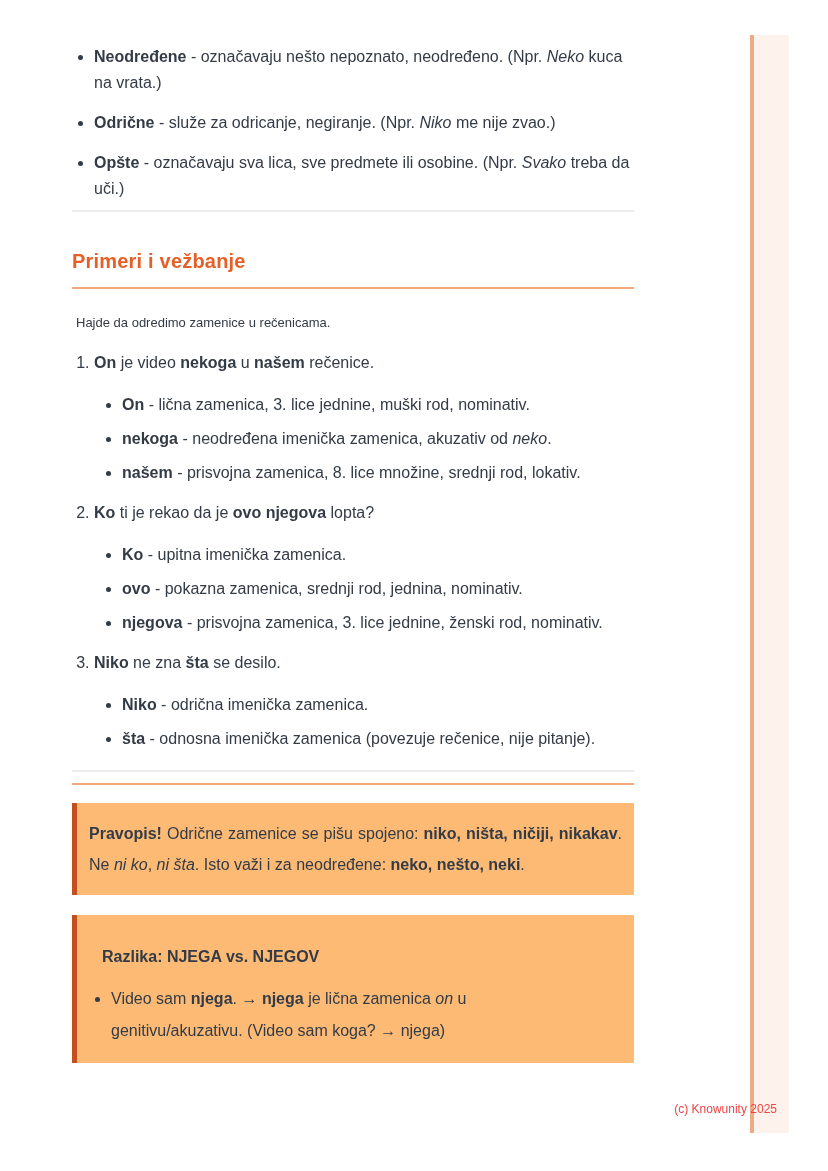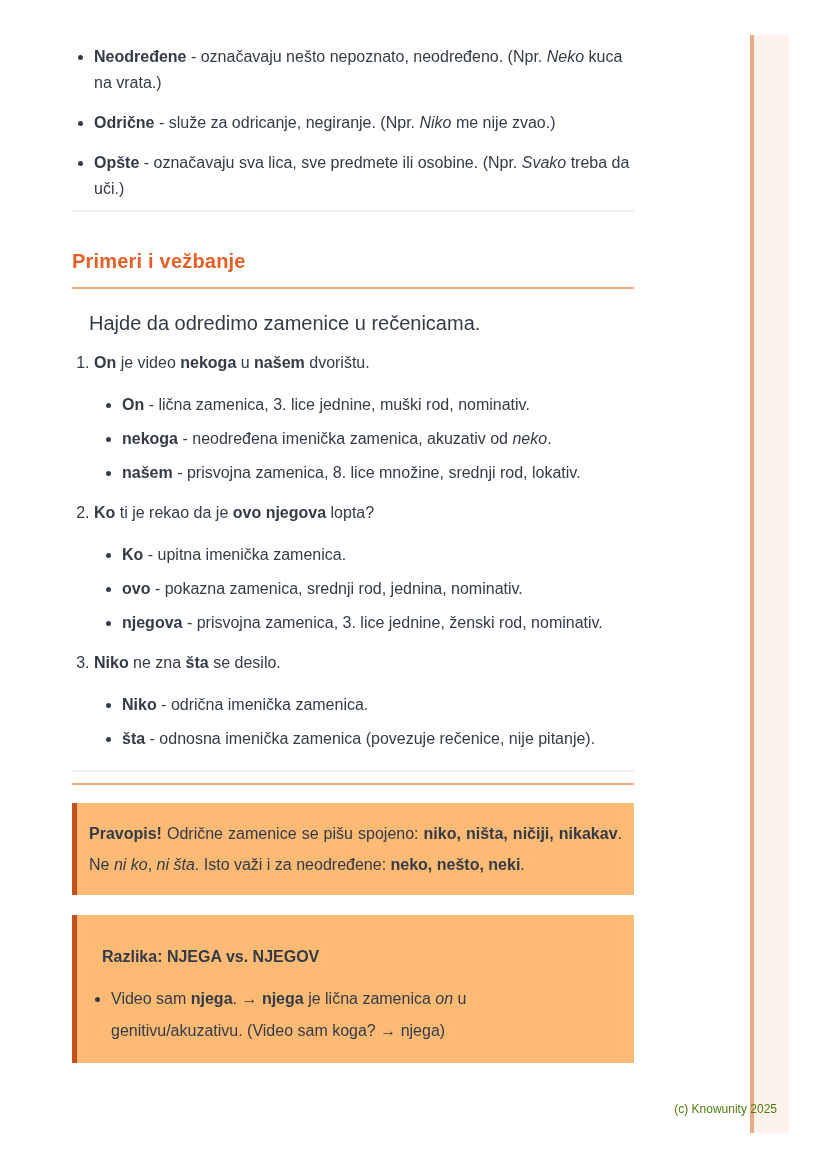--- a/index.html
+++ b/index.html
@@ -30,21 +30,21 @@
   hr.divider{border:none;border-top:2px solid #ececec;margin:8px 0 0;}
   hr.divider.second{margin-top:18px;}
 
   h2.section-title{
     margin:34px 0 0;font-size:20px;line-height:30px;font-weight:700;
     color:#e55f27;letter-spacing:0.2px;
   }
   h2.section-title.second{margin-top:40px;}
   .heading-rule{height:2px;background:#f3a87e;margin:11px 0 0;}
 
-  p.lead{margin:21px 17px 0;font-size:20px;line-height:26px;}
+  p.lead{margin:21px 4px 0;font-size:13px;line-height:26px;}
 
   
   ol.exercises{margin:14px 0 0;padding:0 0 0 22px;list-style:decimal outside;}
   ol.exercises > li{font-size:16px;line-height:26px;margin:0 0 14px;}
   ol.exercises > li:last-child{margin-bottom:0;}
   ul.sub{margin:16px 0 0;padding:0 0 0 28px;list-style:disc outside;}
   ul.sub li{font-size:16px;line-height:26px;margin:0 0 8px;}
   ul.sub li:last-child{margin-bottom:0;}
 
   .b{font-weight:700;}
@@ -58,21 +58,21 @@
   .callout p.callout-text{
     margin:0;font-size:16px;line-height:31px;text-align:justify;
   }
   .callout.razlika{margin-top:20px;min-height:148px;padding-top:16px;}
   .callout p.callout-title{margin:13px;font-size:16px;line-height:26px;font-weight:700;}
   ul.razlika-list{margin:6px 0 0;padding:0 0 0 22px;list-style:disc outside;}
   ul.razlika-list li{font-size:16px;line-height:32px;}
 
   .copyright{
     position:absolute;top:1102px;right:51px;
-    font-size:12px;line-height:14px;color:#4d7c0f;z-index:3;
+    font-size:12px;line-height:14px;color:#ef4444;z-index:3;
   }
 </style>
 </head>
 <body>
 
 <div class="page">
 
   <div class="stripe"></div>
 
   <div class="content">
@@ -85,21 +85,21 @@
 
     <hr class="divider">
 
     <h2 class="section-title">Primeri i vežbanje</h2>
     <div class="heading-rule"></div>
 
     <p class="lead">Hajde da odredimo zamenice u rečenicama.</p>
 
     <ol class="exercises">
         <li>
-          <div class="sentence"><span class="b">On</span><span> je video </span><span class="b">nekoga</span><span> u </span><span class="b">našem</span><span> dvorištu.</span></div>
+          <div class="sentence"><span class="b">On</span><span> je video </span><span class="b">nekoga</span><span> u </span><span class="b">našem</span><span> rečenice.</span></div>
           <ul class="sub">
             <li><span class="b">On</span><span> - lična zamenica, 3. lice jednine, muški rod, nominativ.</span></li>
             <li><span class="b">nekoga</span><span> - neodređena imenička zamenica, akuzativ od </span><span class="i">neko</span><span>.</span></li>
             <li><span class="b">našem</span><span> - prisvojna zamenica, 8. lice množine, srednji rod, lokativ.</span></li>
           </ul>
         </li>
         <li>
           <div class="sentence"><span class="b">Ko</span><span> ti je rekao da je </span><span class="b">ovo njegova</span><span> lopta?</span></div>
           <ul class="sub">
             <li><span class="b">Ko</span><span> - upitna imenička zamenica.</span></li>

